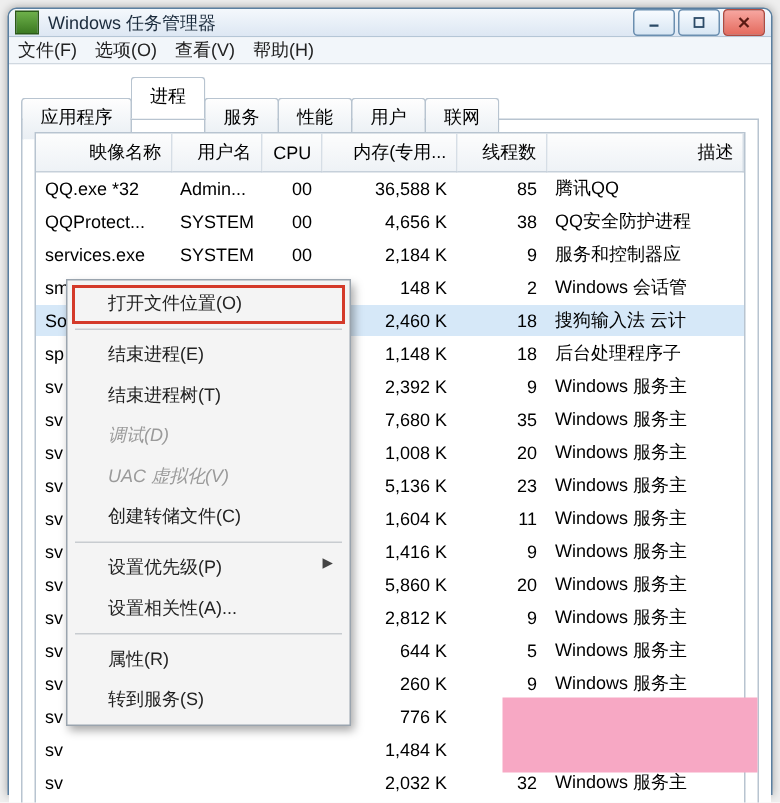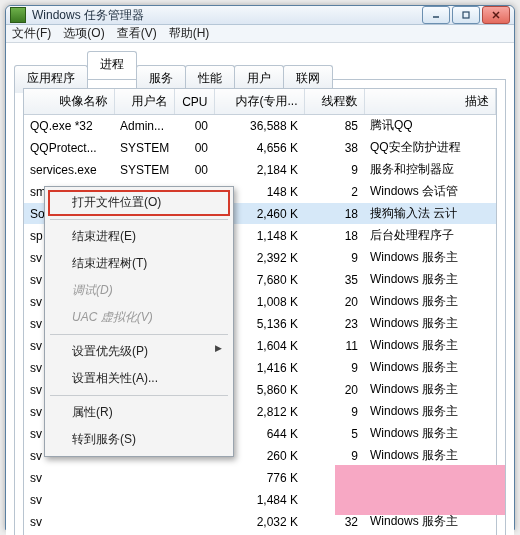--- a/index.html
+++ b/index.html
@@ -270,20 +270,21 @@
     </div>
   </div>
 
   <div class="context-menu">
     <div class="item highlight">打开文件位置(O)</div>
     <hr>
     <div class="item">结束进程(E)</div>
     <div class="item">结束进程树(T)</div>
     <div class="item disabled">调试(D)</div>
     <div class="item disabled">UAC 虚拟化(V)</div>
+    <div class="item">创建转储文件(C)</div>
     <hr>
     <div class="item has-sub">设置优先级(P)</div>
     <div class="item">设置相关性(A)...</div>
     <hr>
     <div class="item">属性(R)</div>
     <div class="item">转到服务(S)</div>
   </div>
 
 </div>
 

